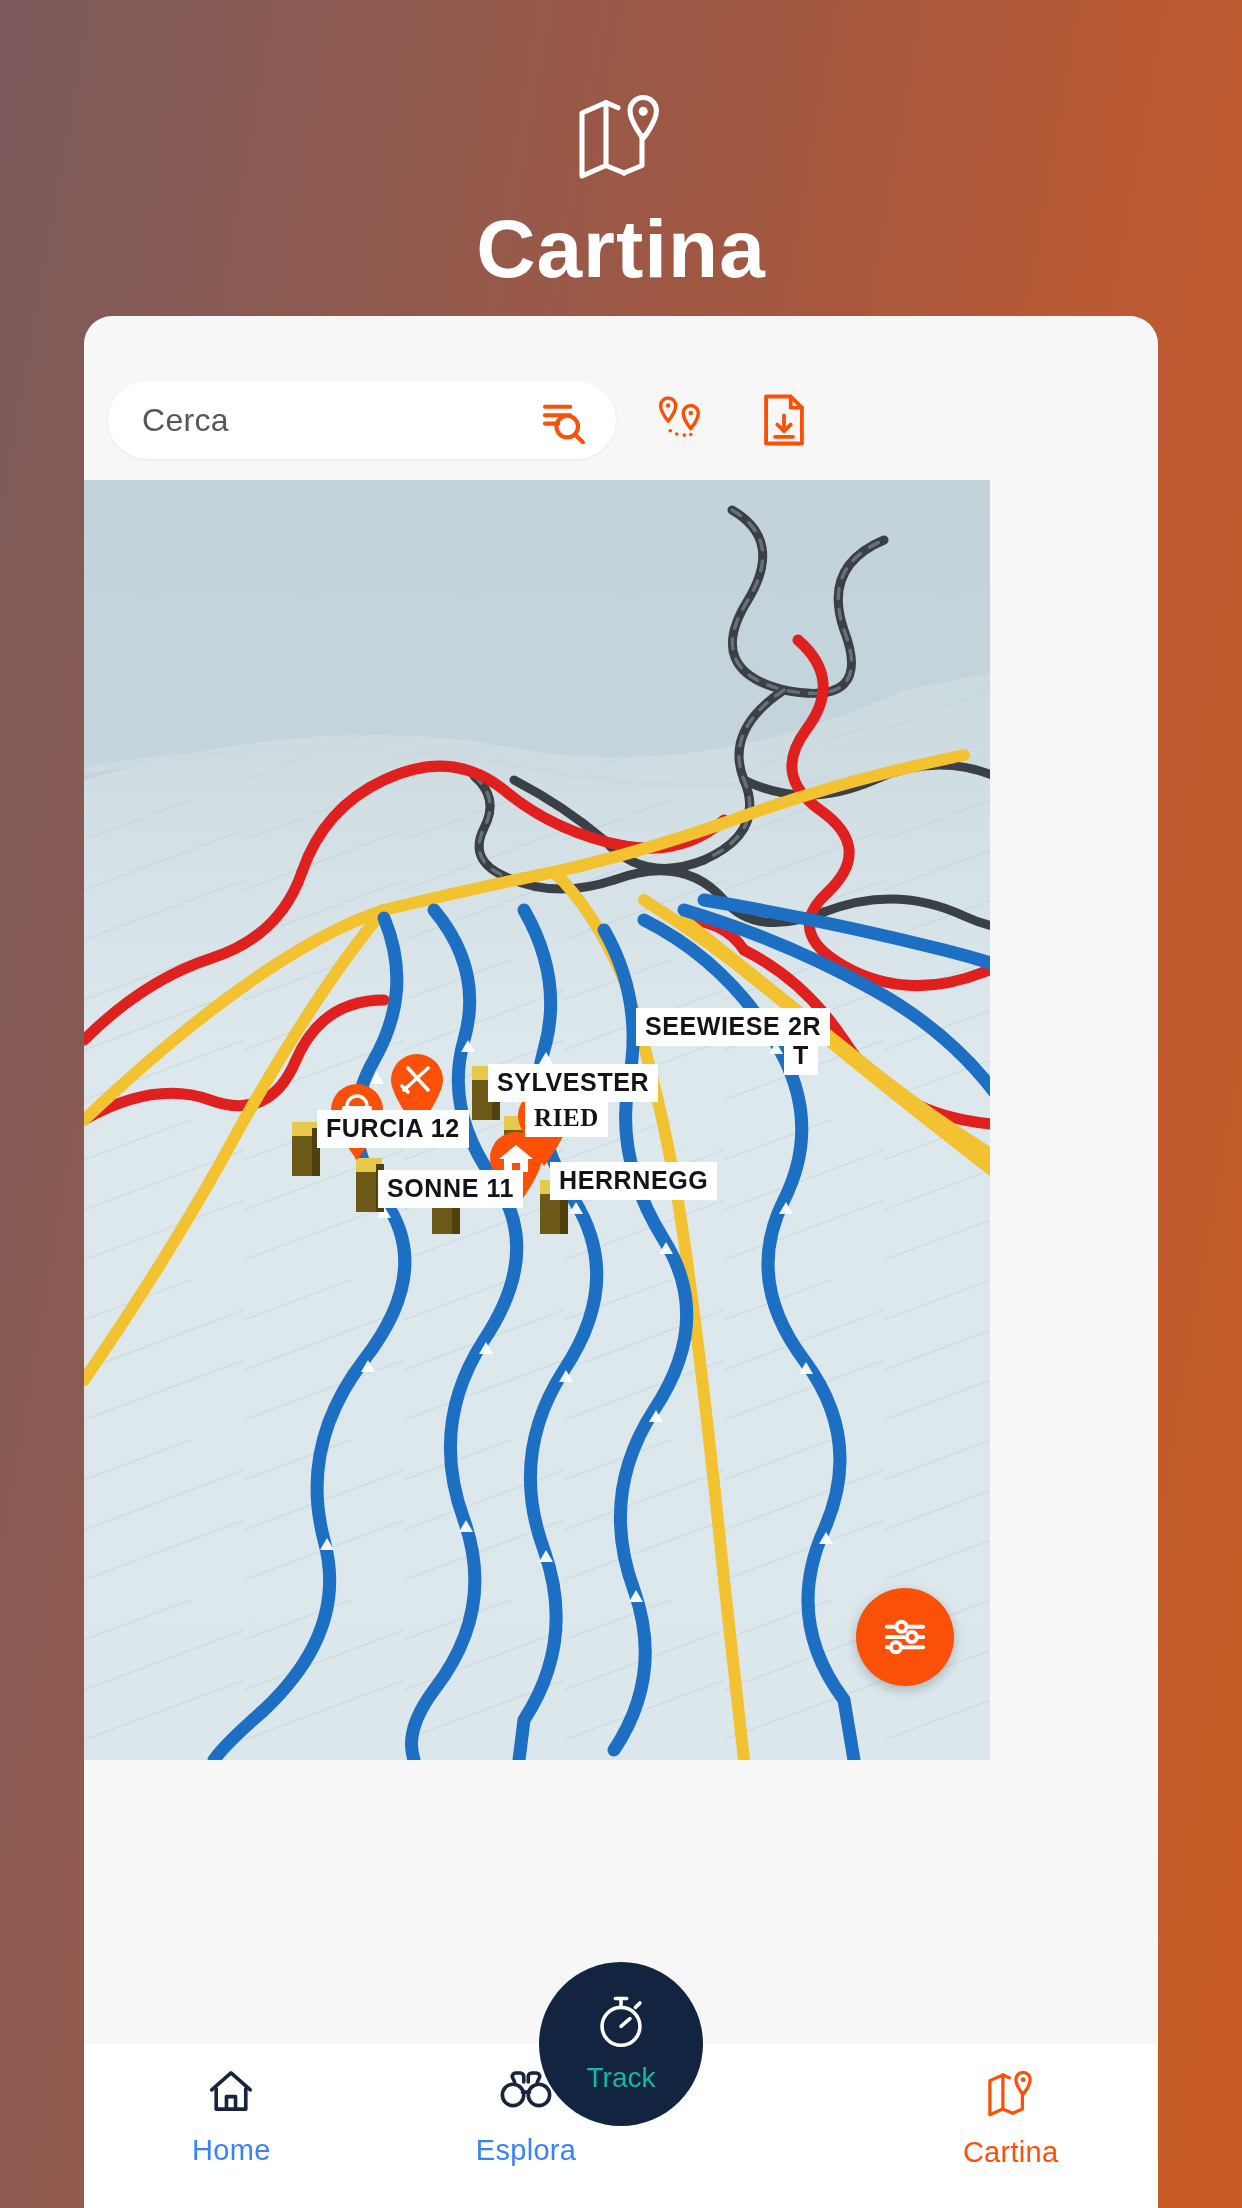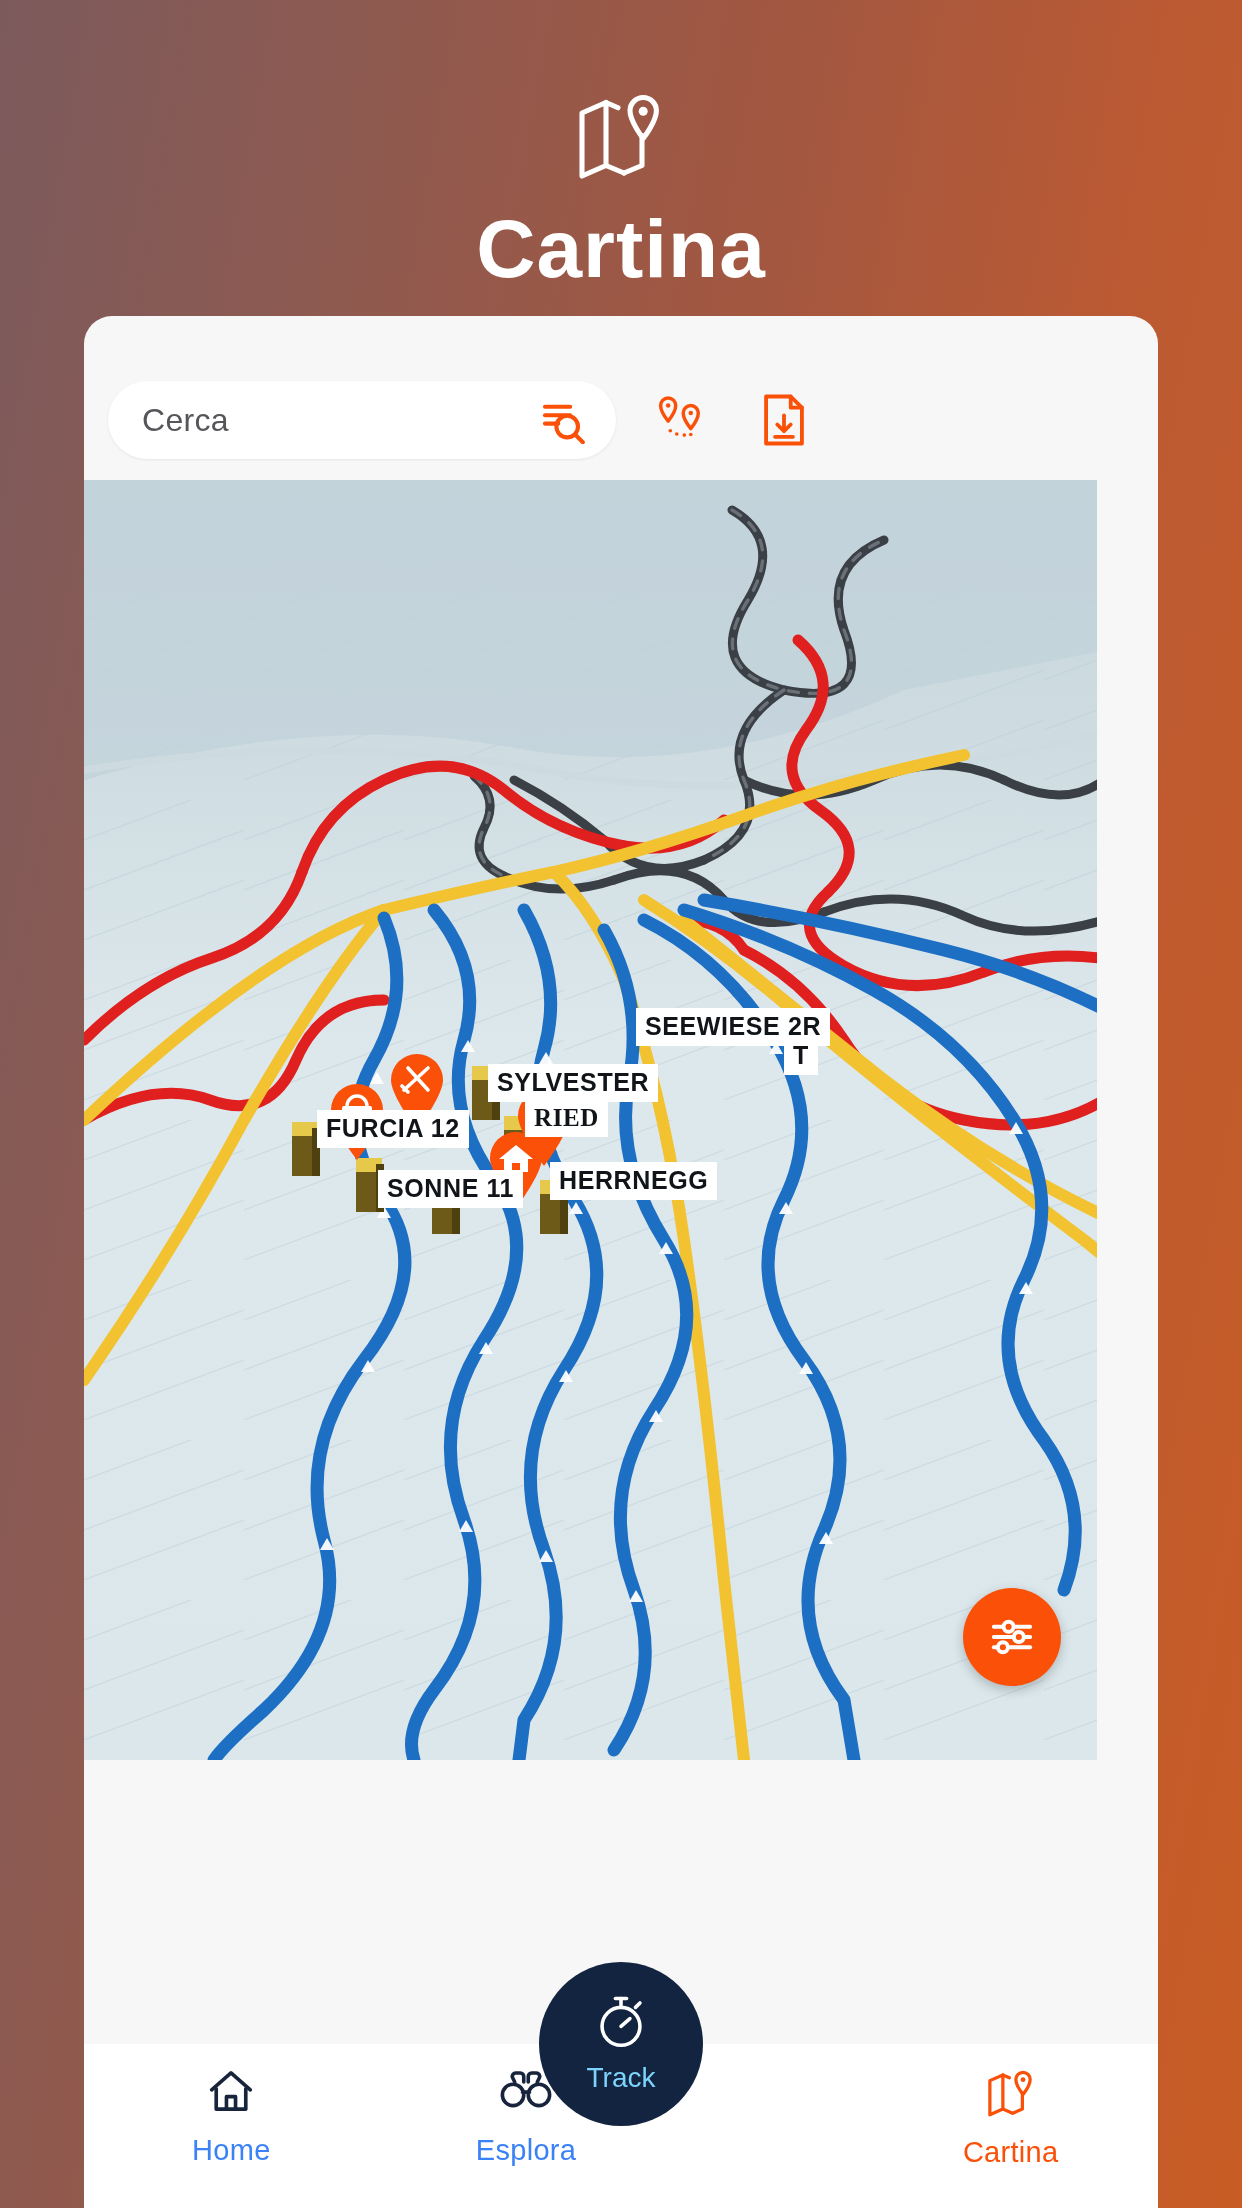--- a/index.html
+++ b/index.html
@@ -26,21 +26,21 @@
                 display: flex; align-items: center; padding: 0 24px; }
   .search-box { width: 508px; height: 78px; background: #ffffff; border-radius: 39px;
                 display: flex; align-items: center; padding: 0 26px 0 34px; gap: 10px;
                 box-shadow: 0 1px 3px rgba(0,0,0,.07); }
   .search-placeholder { flex: 1; font-size: 32px; color: #56565a; letter-spacing: .3px; }
   .icon-btn { width: 54px; height: 54px; display: flex; align-items: center; justify-content: center; }
   .top-icon { width: 76px; height: 76px; display: flex; align-items: center; justify-content: center; }
   .top-icons { display: flex; align-items: center; margin-left: 26px; gap: 28px; }
 
   
-  .map { position: absolute; top: 164px; left: 0; width: 1013px; height: 1280px;
+  .map { position: absolute; top: 164px; left: 0; width: 906px; height: 1280px;
          background: linear-gradient(175deg,#c9d7dd 0%,#cfdce1 18%,#dbe6ea 44%,#e4edf0 70%,#dde8ec 100%);
          overflow: hidden; }
   .map svg { display: block; }
 
   .label { position: absolute; background: #ffffff; color: #111418;
            font-size: 25px; font-weight: 700; letter-spacing: .6px;
            padding: 4px 9px 5px; white-space: nowrap;
            font-family: "Liberation Sans", sans-serif; }
 
   .poi { position: absolute; width: 60px; height: 76px; }
@@ -55,21 +55,21 @@
          background: #ffffff; display: flex; align-items: flex-start; padding-top: 22px; }
   .nav-item { flex: 1; display: flex; flex-direction: column; align-items: center; gap: 14px; }
   .nav-label { font-size: 29px; color: #3b82f6; letter-spacing: .3px; }
   .nav-item.active .nav-label { color: #fa5008; }
   .nav-spacer { width: 190px; }
 
   .track-btn { position: absolute; left: 50%; transform: translateX(-50%); bottom: 82px;
                width: 164px; height: 164px; border-radius: 50%; background: #12243f;
                display: flex; flex-direction: column; align-items: center;
                justify-content: center; gap: 6px; }
-  .track-label { font-size: 28px; color: #7dd3fc; }
+  .track-label { font-size: 28px; color: #14b8a6; }
 </style>
 </head>
 <body>
 
 <div class="hero">
   <div class="hero-icon">
     <svg viewBox="0 0 64 64" width="96" height="96" fill="none" stroke="#fff" stroke-width="3.4" stroke-linejoin="round" stroke-linecap="round">
       <path d="M6 18 L22 11 L22 53 L6 60 Z"></path>
       <path d="M22 11 L30 14.5"></path>
       <path d="M22 53 L34 58"></path>

